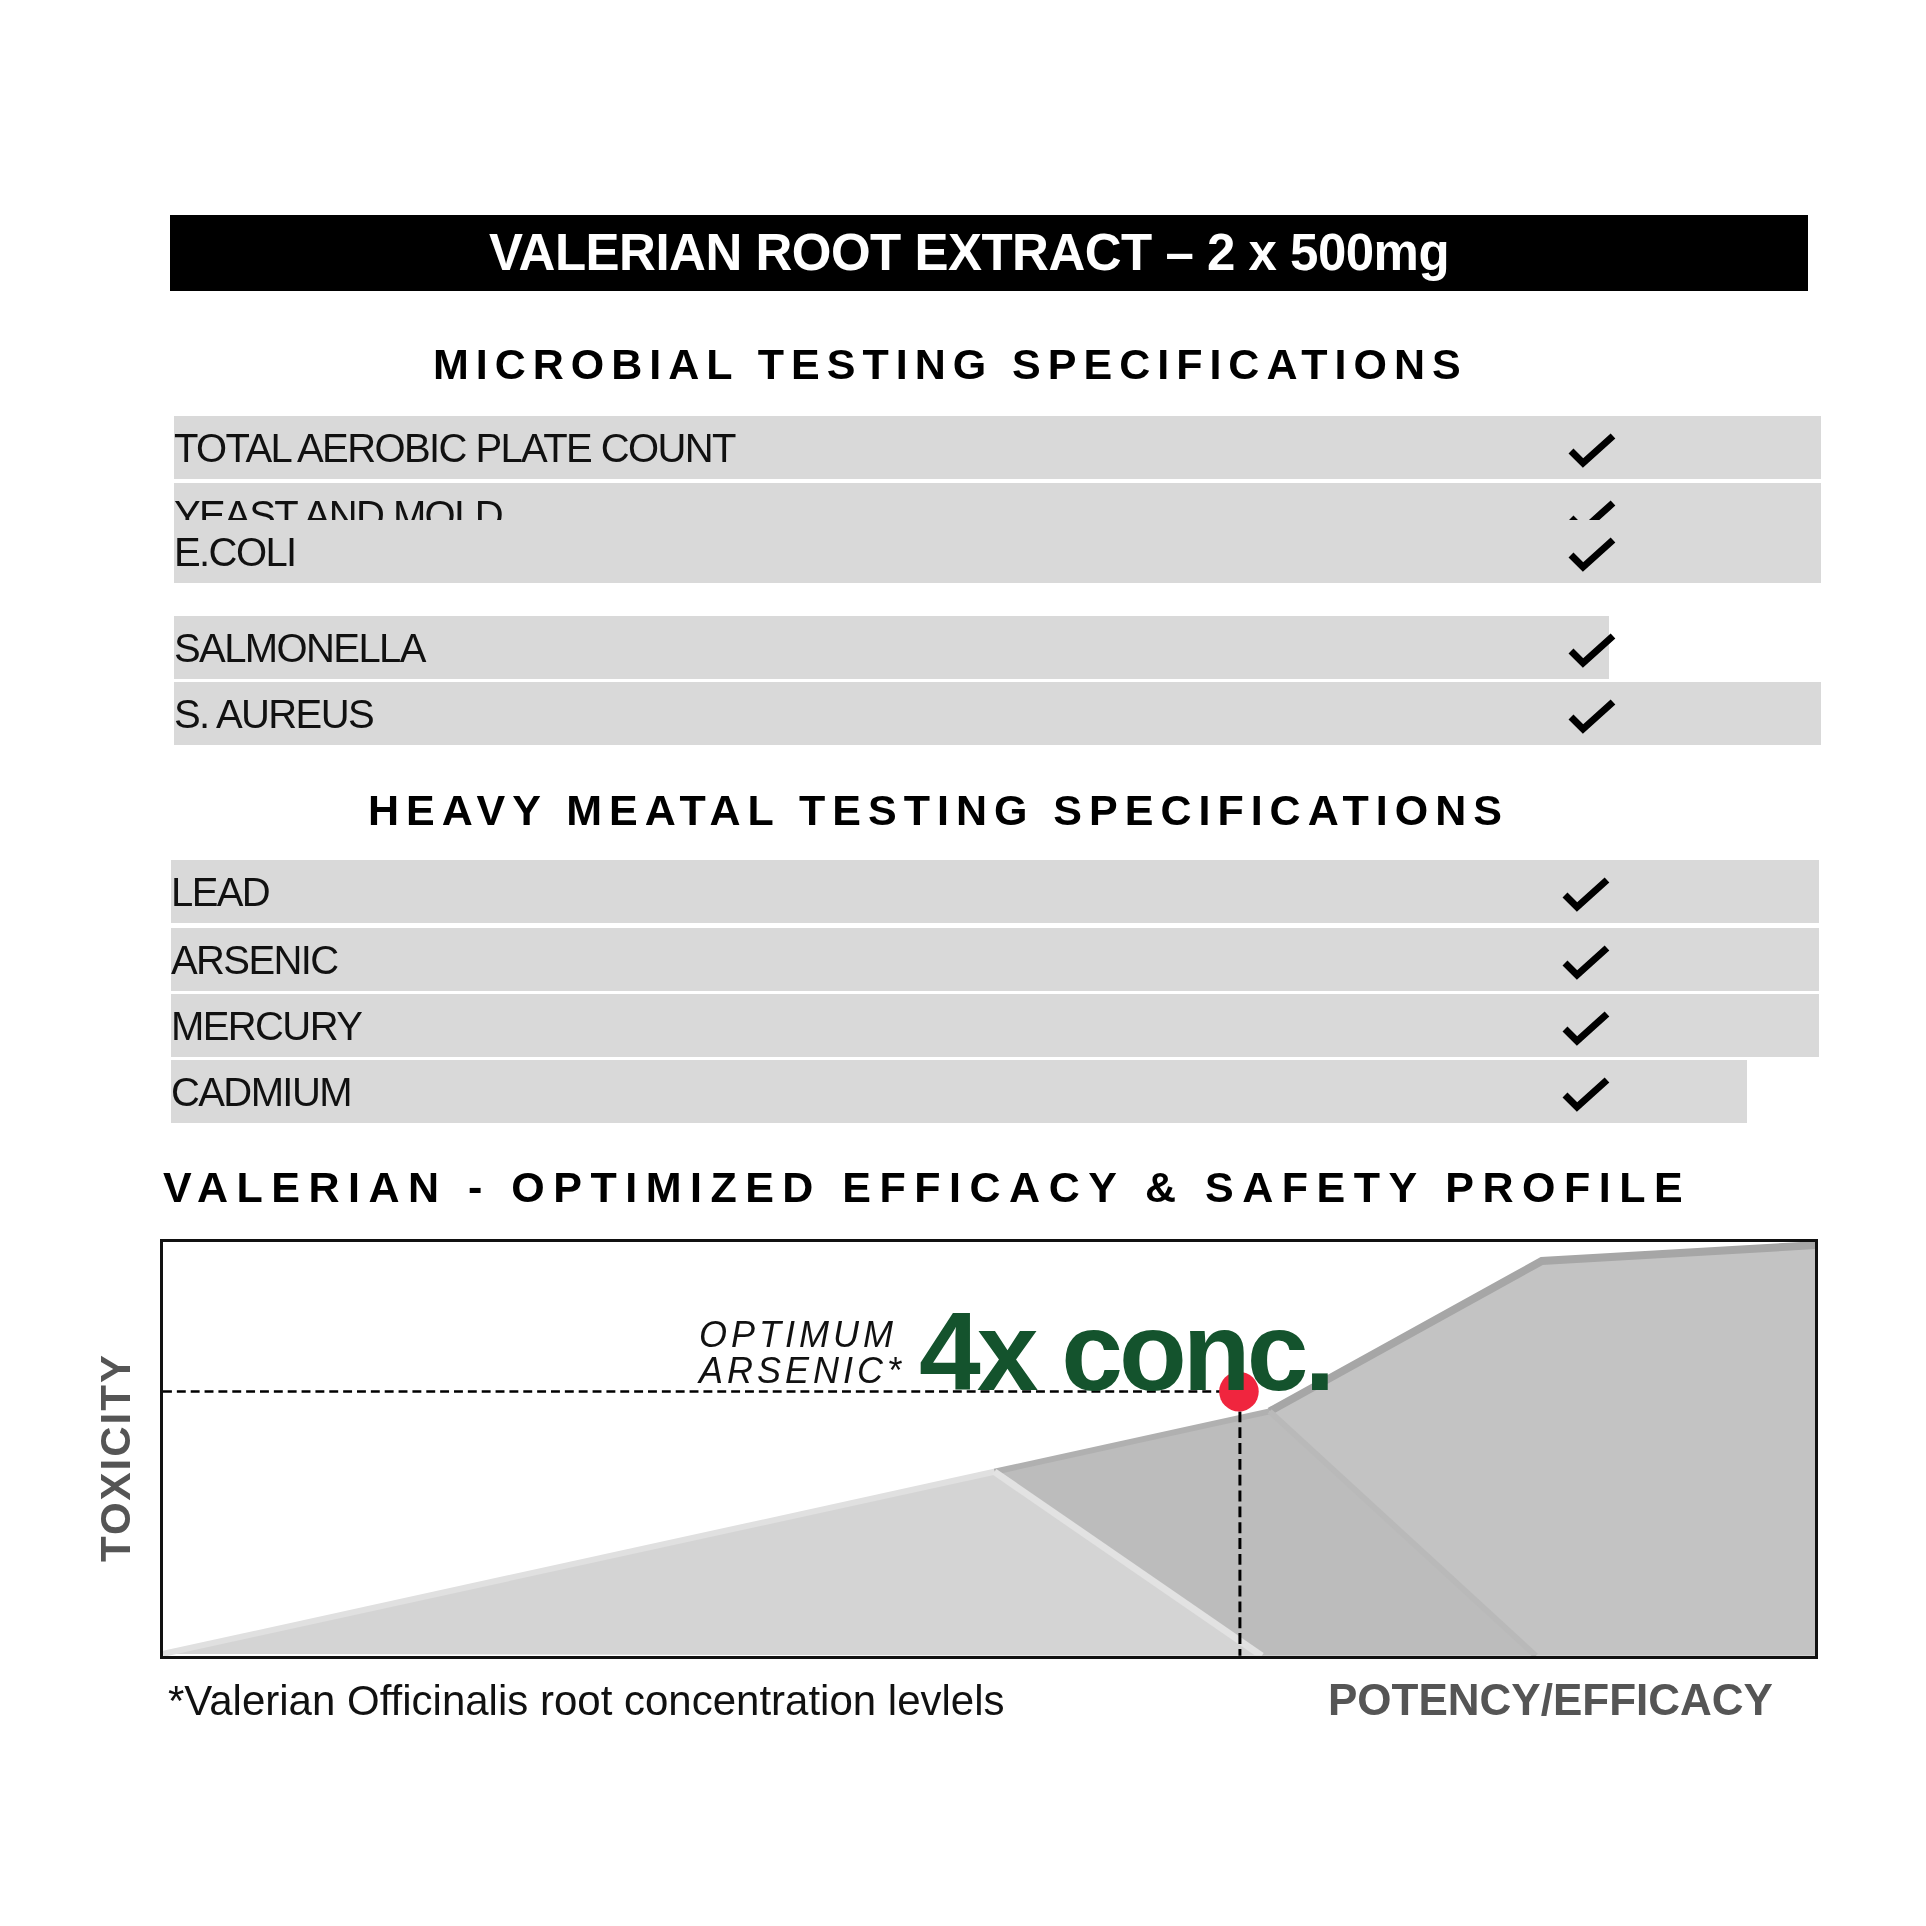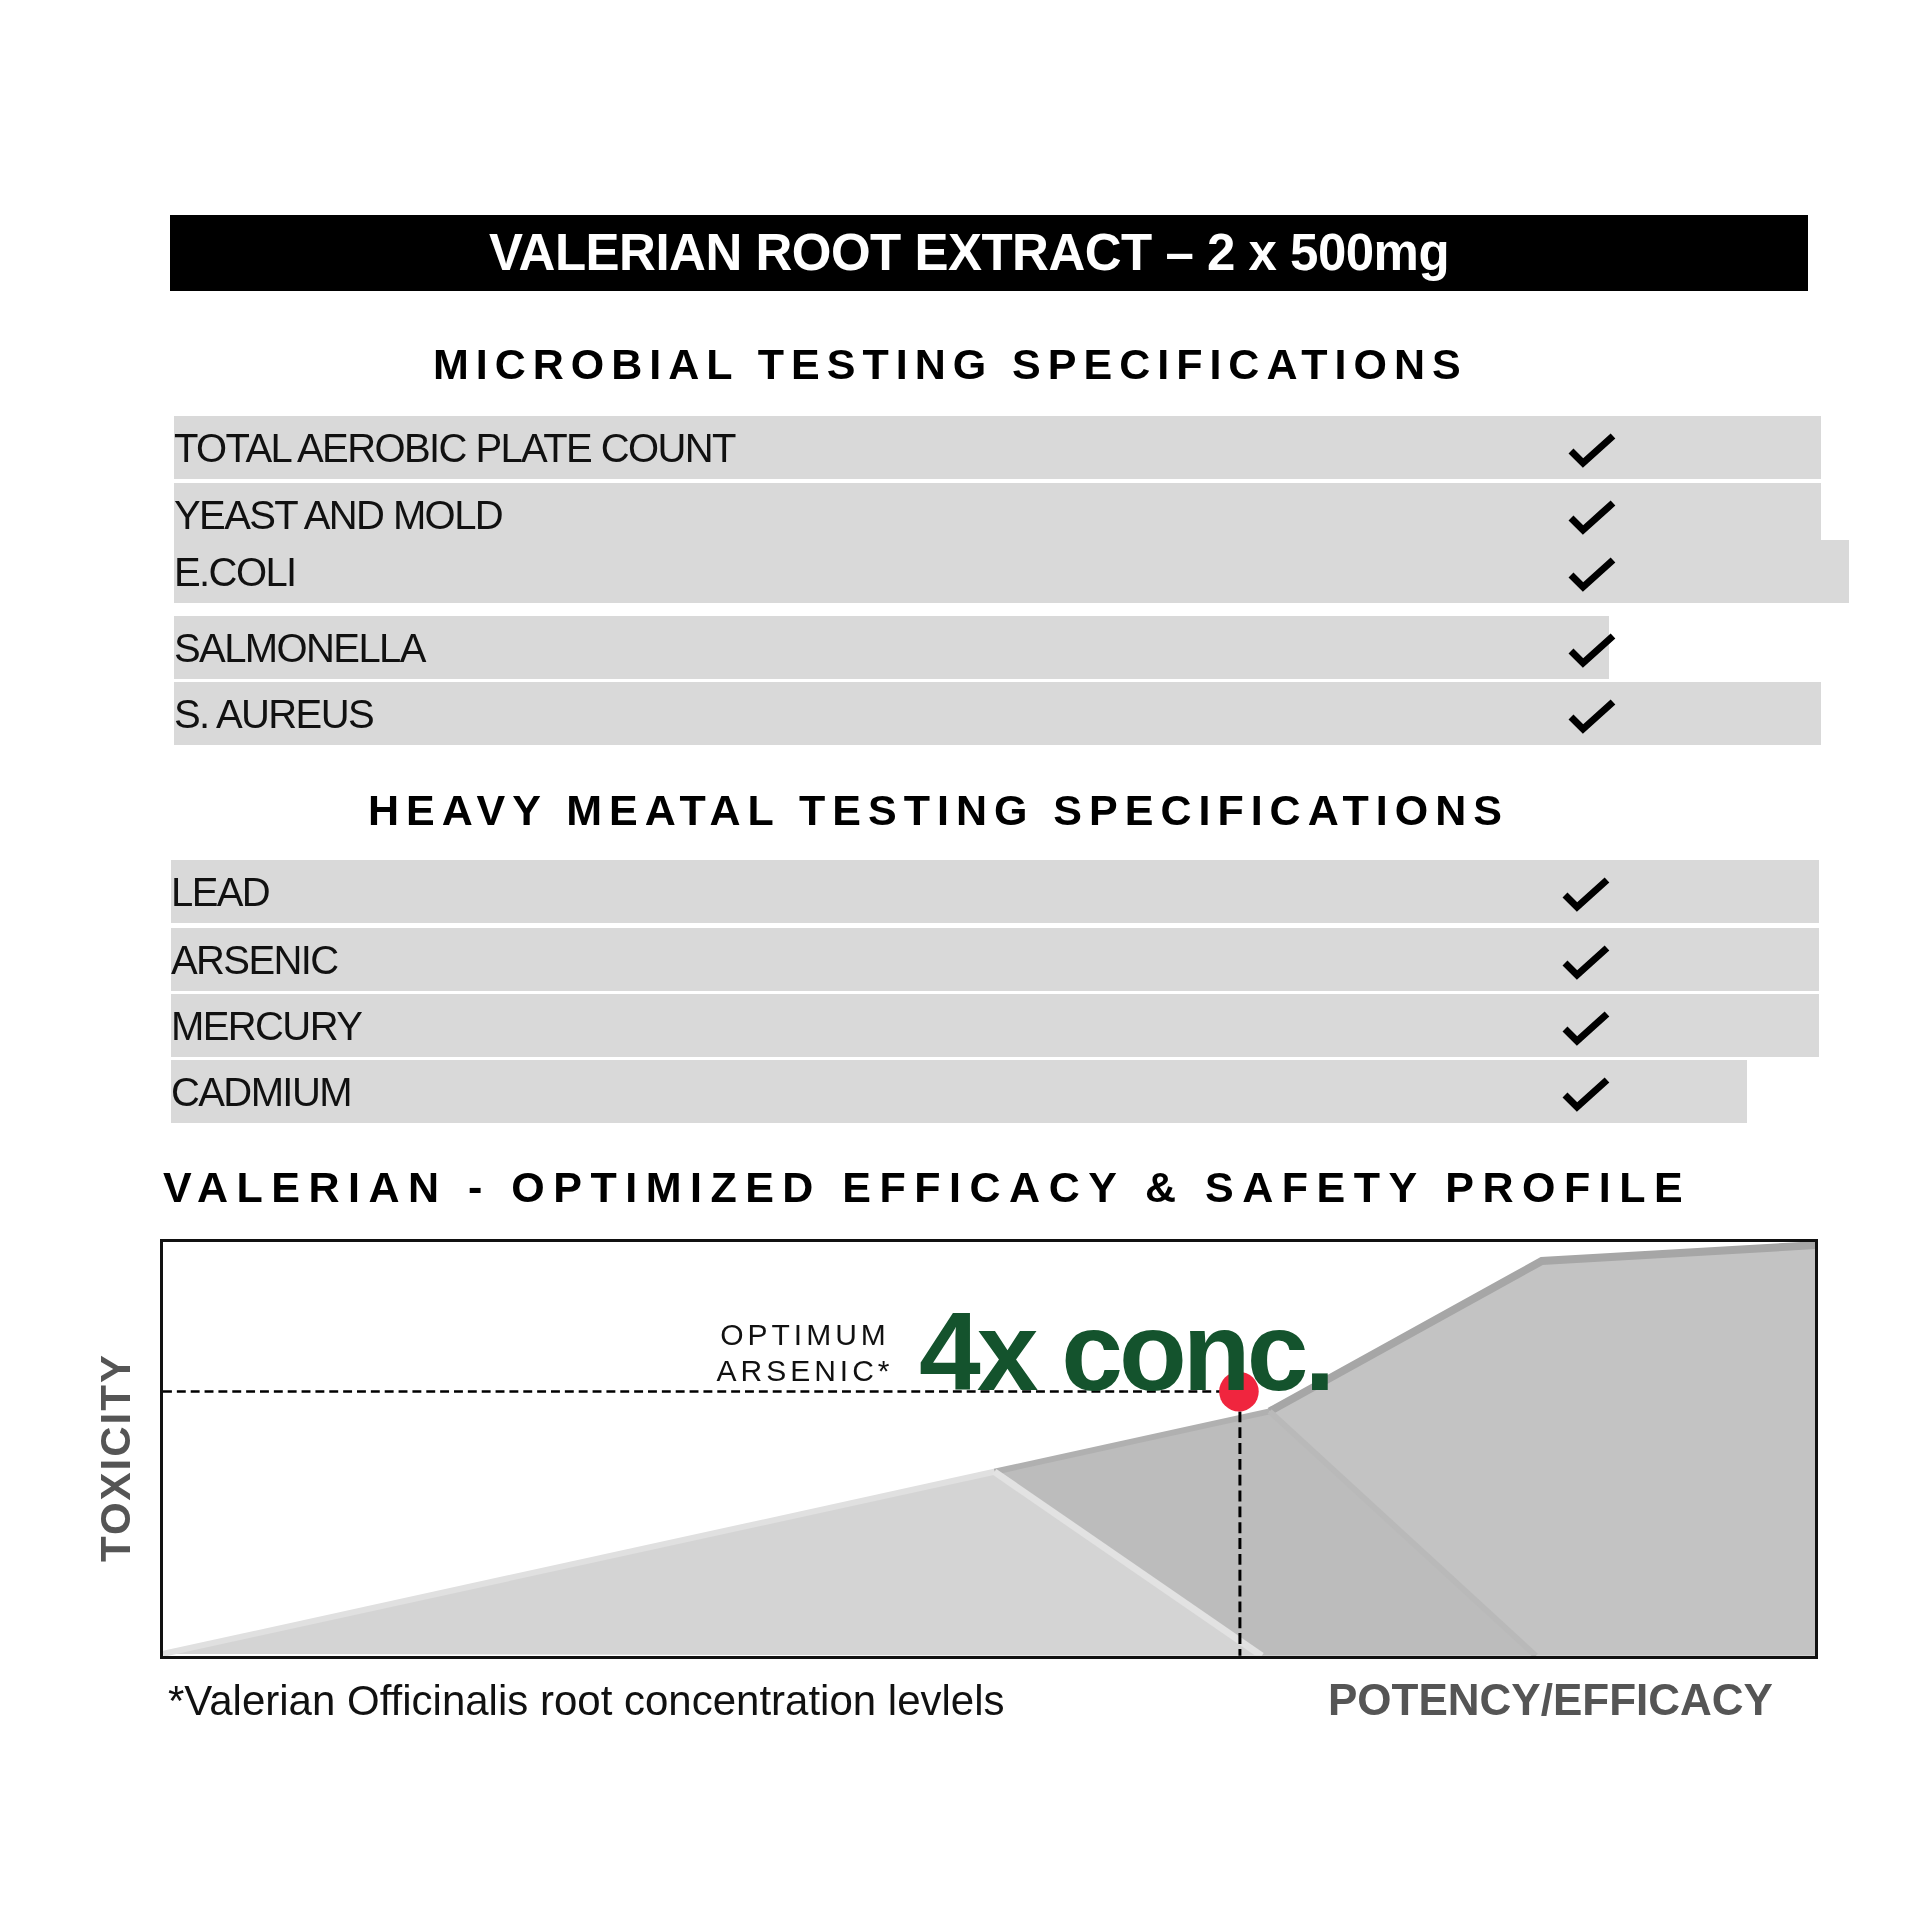--- a/index.html
+++ b/index.html
@@ -13,21 +13,21 @@
   .heading { font-family: "Liberation Sans", sans-serif; font-weight: bold; font-size: 43px;
              letter-spacing: 7px; white-space: nowrap; color: #000; line-height: 1; }
   .row { position: absolute; height: 63px; background: #d9d9d9; }
   .row-label { position: absolute; left: 0; top: 0; height: 63px; line-height: 65px;
                font-size: 40px; color: #111; letter-spacing: -1.6px; white-space: nowrap; }
   .check { position: absolute; top: 14px; width: 50px; height: 40px; }
   .chart { left: 160px; top: 1239px; width: 1658px; height: 420px; border: 3px solid #111; box-sizing: border-box; background:#fff; }
   .chart svg { position: absolute; left: 0; top: 0; }
   .ylabel { left: 95px; top: 1562px; transform-origin: 0 0; transform: rotate(-90deg);
             font-weight: bold; font-size: 42px; color: #555; letter-spacing: 2px; white-space: nowrap; line-height: 1; }
-  .opt-label { font-size: 30px; letter-spacing: 4px; line-height: 36px; text-align: center; color: #111; white-space: nowrap; }
+  .opt-label { font-size: 36px; letter-spacing: 4px; line-height: 36px; text-align: left; color: #111; white-space: nowrap; font-style: italic; }
   .big-conc { font-weight: bold; font-size: 111px; letter-spacing: -4px; line-height: 1; white-space: nowrap; color: #14532d; }
   .footnote { font-size: 42px; color: #111; white-space: nowrap; line-height: 1; }
   .xlabel { font-weight: bold; font-size: 44px; color: #555; white-space: nowrap; line-height: 1; letter-spacing: 0px; }
 </style>
 </head>
 <body>
 
 <div class="abs title-bar">
   <div class="title-text">VALERIAN ROOT EXTRACT – 2 x 500mg</div>
 </div>
@@ -40,21 +40,21 @@
     <svg class="check" style="left:1393px;" viewBox="0 0 50 40">
         <polyline points="4,21 16,33 46,6" fill="none" stroke="#000" stroke-width="7"></polyline>
       </svg>
   </div>
   <div class="row" style="left:174px; top:483px; width:1647px;">
     <span class="row-label">YEAST AND MOLD</span>
     <svg class="check" style="left:1393px;" viewBox="0 0 50 40">
         <polyline points="4,21 16,33 46,6" fill="none" stroke="#000" stroke-width="7"></polyline>
       </svg>
   </div>
-  <div class="row" style="left:174px; top:540px; width:1647px;padding-left:28px;">
+  <div class="row" style="left:174px; top:520px; width:1647px;">
     <span class="row-label">E.COLI</span>
     <svg class="check" style="left:1393px;" viewBox="0 0 50 40">
         <polyline points="4,21 16,33 46,6" fill="none" stroke="#000" stroke-width="7"></polyline>
       </svg>
   </div>
   <div class="row" style="left:174px; top:616px; width:1435px;">
     <span class="row-label">SALMONELLA</span>
     <svg class="check" style="left:1393px;" viewBox="0 0 50 40">
         <polyline points="4,21 16,33 46,6" fill="none" stroke="#000" stroke-width="7"></polyline>
       </svg>

